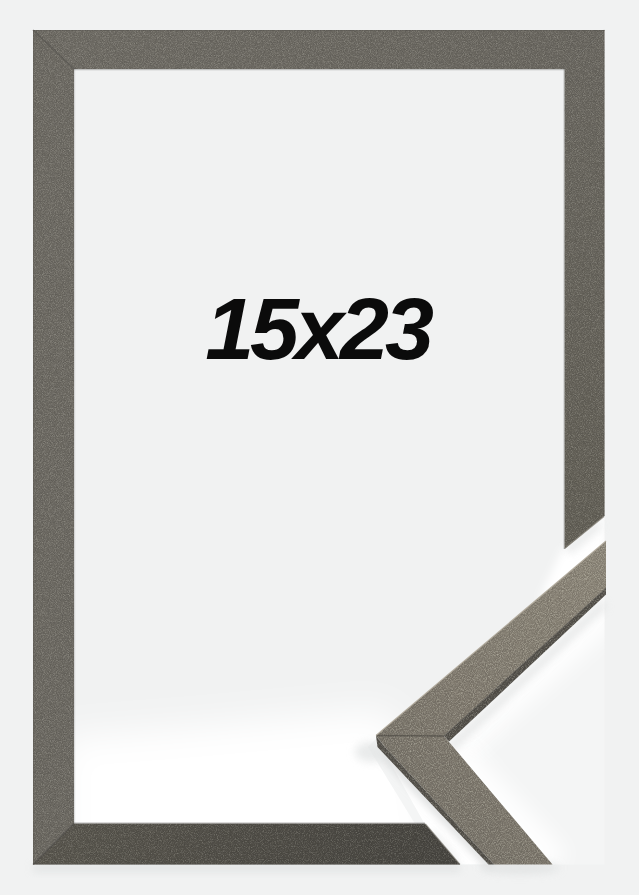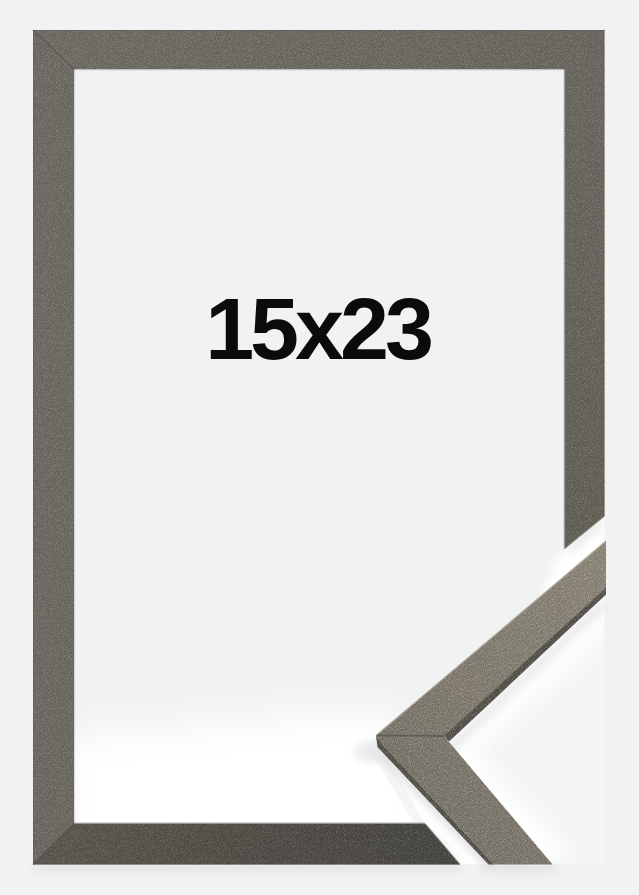--- a/index.html
+++ b/index.html
@@ -1,17 +1,17 @@
 <!DOCTYPE html>
 <html><head>
 <meta charset="utf-8">
 <style>
   html,body{margin:0;padding:0;}
   body{width:639px;height:895px;overflow:hidden;background:#f1f2f2;font-family:"Liberation Sans",sans-serif;}
-  .stage{position:relative;width:639px;height:895px;}
+  .stage{position:relative;width:639px;height:895px;font-style:italic;}
   svg{position:absolute;left:0;top:0;}
 </style>
 </head>
 <body>
 <div class="stage">
 <svg width="639" height="895" viewBox="0 0 639 895">
   <defs>
     <clipPath id="innerClip">
       <polygon points="74,69 564.5,69 564.5,549 604.5,516 604.5,864.5 460,864.5 425,823.5 74,823.5"></polygon>
     </clipPath>

